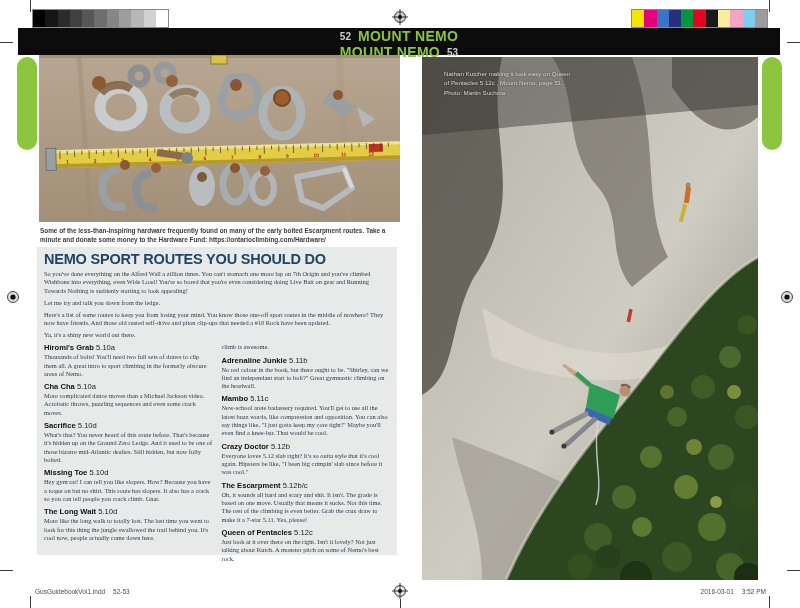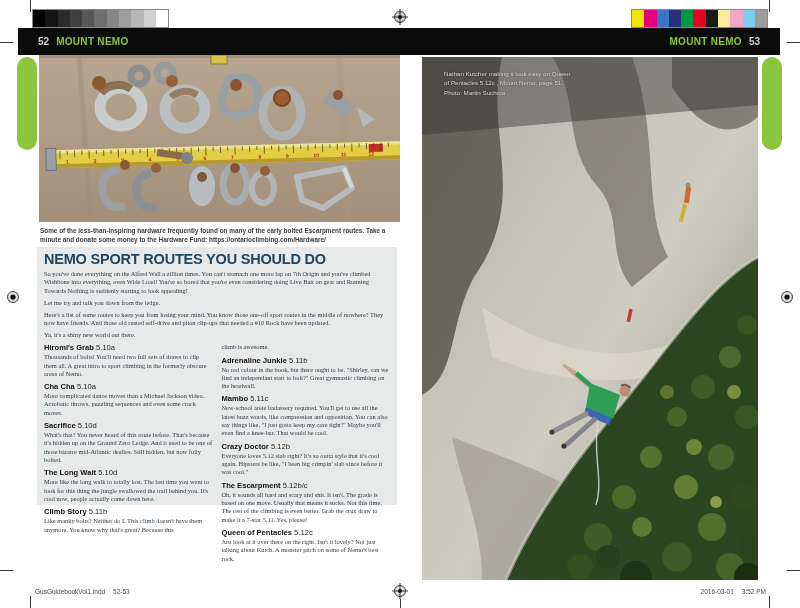--- a/index.html
+++ b/index.html
@@ -10,35 +10,35 @@
   .calbar{position:absolute;top:10px;height:17px;display:flex;outline:1px solid #888;}
   .calbar .swatch{width:12.3px;height:17px;}
   .gsbar{left:33px;}
   .cbar{left:632px;}
   .cropmark{position:absolute;background:#3a3a3a;}
   .regmark{position:absolute;width:16px;height:16px;}
   .regline{position:absolute;background:#3a3a3a;}
 
   
   .band{position:absolute;left:18px;top:28px;width:762px;height:27px;background:#0c0c0c;
-        display:flex;justify-content:space-between;align-items:center;padding:0 20px;box-sizing:border-box;}
+        display:flex;justify-content:space-between;align-items:center;padding:0 20px;box-sizing:border-box;flex-direction:column;}
   .band .pgnum{color:#cfcfcf;font-size:10px;font-weight:bold;}
-  .band .bandtitle{color:#8cc63e;font-size:10px;font-weight:bold;letter-spacing:.3px;}
+  .band .bandtitle{color:#8cc63e;font-size:14px;font-weight:bold;letter-spacing:.3px;}
   .band .side{display:flex;align-items:center;gap:7px;}
 
   
   .tab{position:absolute;width:20px;height:93px;background:#8cc63e;border-radius:10px;top:57px;}
   .tab.left{left:17px;}
   .tab.right{left:762px;}
 
   
   .hw-photo{position:absolute;left:39px;top:55px;width:361px;height:167px;}
   .hw-caption{position:absolute;left:40px;top:226px;width:356px;font-size:6.4px;line-height:1.45;
               color:#3b3b3b;font-weight:bold;}
-  .panel{position:absolute;left:37px;top:247px;width:360px;height:258px;background:#e8e9e9;
+  .panel{position:absolute;left:37px;top:247px;width:360px;height:308px;background:#e8e9e9;
          padding:4px 7px 6px;box-sizing:border-box;}
   .section-title{margin:0 0 3px;font-size:14.5px;font-weight:bold;color:#1e4563;letter-spacing:-.2px;}
   .intro p{margin:0 0 3.5px;font-family:"Liberation Serif",serif;font-size:6.4px;line-height:1.32;color:#2e3d4a;}
   .cols{display:flex;gap:9px;margin-top:2px;}
   .col{width:169px;}
   .route{margin-bottom:4px;}
   .route h2{margin:0 0 1px;font-size:7.6px;color:#101010;font-weight:bold;}
   .route h2 .grade{font-weight:normal;color:#222;}
   .route p,.cont{font-family:"Liberation Serif",serif;font-size:6.4px;line-height:1.3;color:#2e3d4a;margin:0;}
   .cont{margin:0 0 4px;}
@@ -267,26 +267,26 @@
         </div>
         <div class="route">
           <h2><span>Cha Cha</span> <span class="grade">5.10a</span></h2>
           <p>More complicated dance moves than a Michael Jackson video. Acrobatic throws, puzzling sequences and even some crack moves.</p>
         </div>
         <div class="route">
           <h2><span>Sacrifice</span> <span class="grade">5.10d</span></h2>
           <p>What's that? You never heard of this route before. That's because it's hidden up on the Ground Zero Ledge. And it used to be one of those bizarre mid-Atlantic dealies. Still hidden, but now fully bolted.</p>
         </div>
         <div class="route">
+          <h2><span>Missing Toe</span> <span class="grade">5.10d</span></h2>
+          <p>Hey gym rat! I can tell you like slopers. How? Because you have a toque on but no shirt. This route has slopers. It also has a crack so you can tell people you crack climb. Gnar.</p>
+        </div>
+        <div class="route">
           <h2><span>The Long Wait</span> <span class="grade">5.10d</span></h2>
           <p>More like the long walk to totally lost. The last time you went to look for this thing the jungle swallowed the trail behind you. It's cool now, people actually come down here.</p>
-        </div>
-        <div class="route">
-          <h2><span>Climb Story</span> <span class="grade">5.11b</span></h2>
-          <p>Like manky bolts? Neither do I. This climb doesn't have them anymore. You know why that's great? Because this</p>
         </div>
       </div>
       <div class="col">
         <p class="cont">climb is awesome.</p>
         <div class="route">
           <h2><span>Adrenaline Junkie</span> <span class="grade">5.11b</span></h2>
           <p>No red colour in the book, but there ought to be. "Shirley, can we find an independant start to bolt?" Great gymnastic climbing on the headwall.</p>
         </div>
         <div class="route">
           <h2><span>Mambo</span> <span class="grade">5.11c</span></h2>

